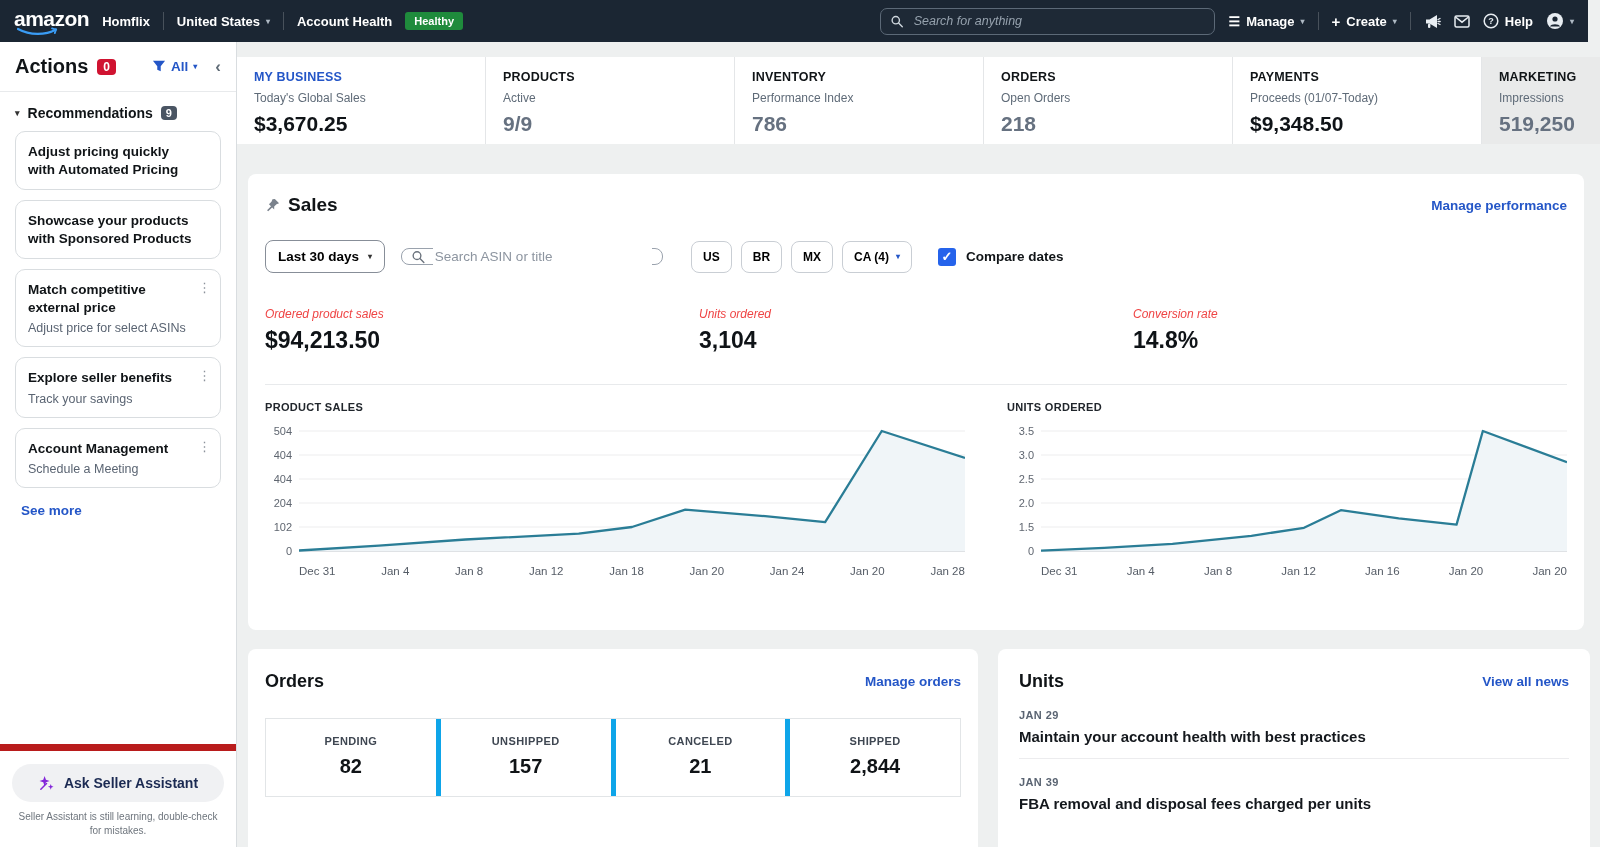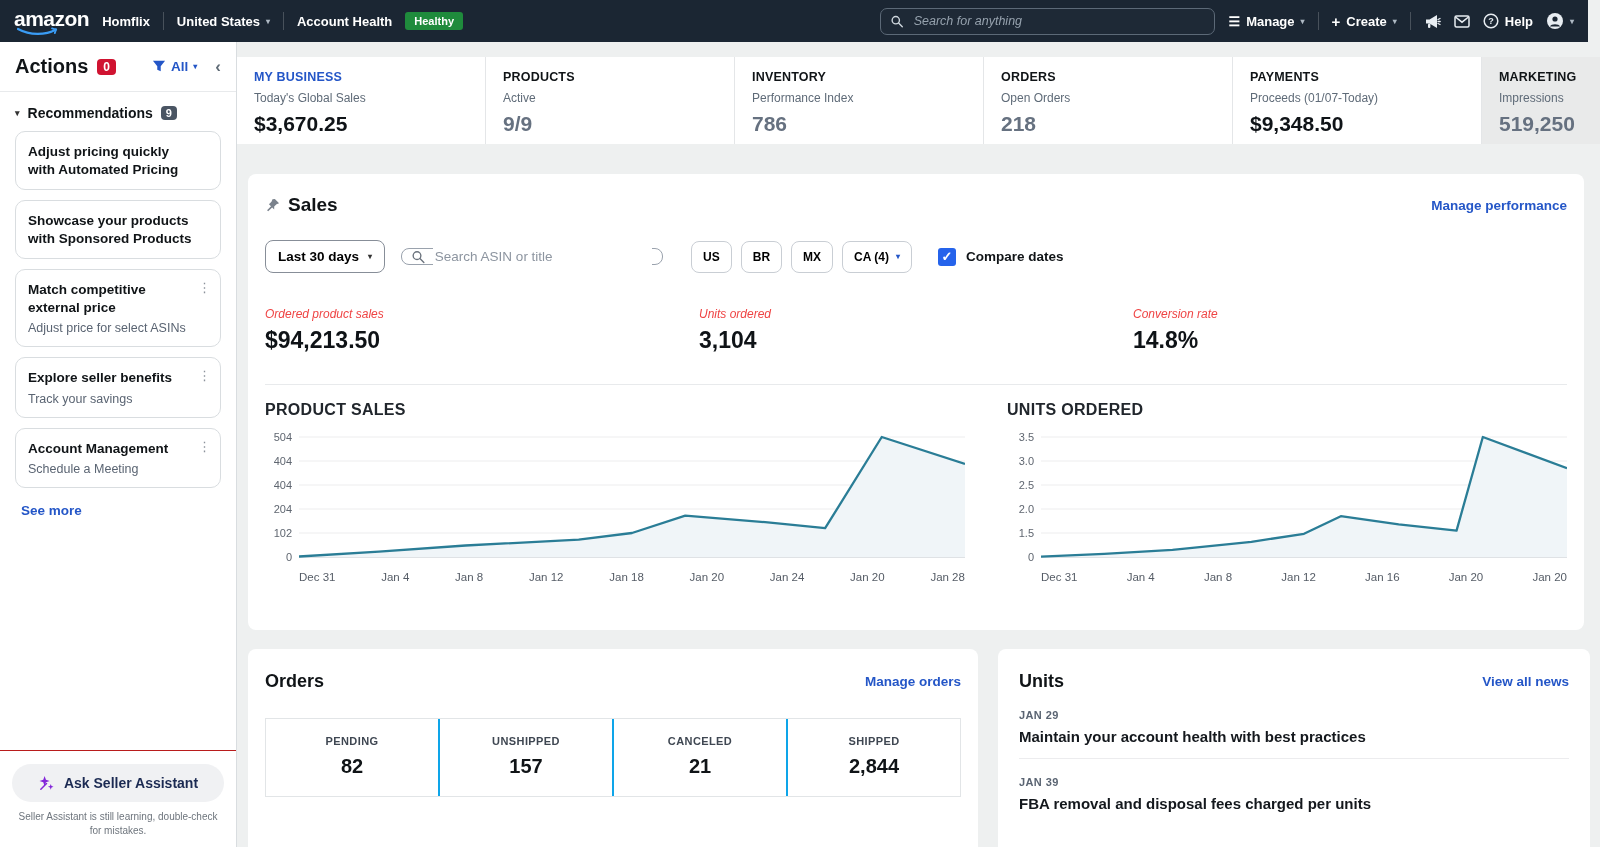--- a/index.html
+++ b/index.html
@@ -34,21 +34,21 @@
   .collapse { color:#5f6b76; font-size:17px; margin-left:9px; cursor:pointer; font-weight:bold; }
   .sb-divider { border-top:1px solid #e8eaec; margin:13px -15px; }
   .rec-row { display:flex; align-items:center; gap:8px; font-weight:bold; font-size:14px; cursor:pointer; }
   .rec-caret { font-size:9px; color:#333; }
   .badge-dark { background:#4a5563; color:#fff; font-size:11px; font-weight:bold; border-radius:4px; padding:1px 5px; }
   .sb-card { border:1px solid #d9dde0; border-radius:10px; padding:11px 12px; margin-top:10px; position:relative; background:#fff; cursor:pointer; }
   .sb-card-title { font-size:13.5px; font-weight:bold; line-height:1.3; padding-right:10px; }
   .sb-card-sub { font-size:12.5px; color:#5a6472; margin-top:5px; }
   .kebab { position:absolute; right:9px; top:10px; color:#8b929b; font-size:13px; cursor:pointer; }
   .see-more { color:#2456c7; font-weight:bold; font-size:13.5px; margin:15px 0 0 6px; display:inline-block; cursor:pointer; text-decoration:none; }
-  .sb-bottom { position:absolute; left:0; right:0; bottom:0; border-top:1px solid #b91c1c; padding:13px 12px 10px; background:#fff; }
+  .sb-bottom { position:absolute; left:0; right:0; bottom:0; border-top:7px solid #b91c1c; padding:13px 12px 10px; background:#fff; }
   .assistant-btn { width:100%; background:#f0f1f3; border:none; border-radius:20px; height:38px;
     display:flex; align-items:center; justify-content:center; gap:9px; font-weight:bold; font-size:14px;
     color:#1b2a52; font-family:inherit; cursor:pointer; }
   .assistant-note { font-size:10px; color:#6e757d; text-align:center; margin-top:8px; line-height:1.35; }
   
   .main { position:absolute; left:237px; top:42px; right:0; bottom:0; overflow:hidden; }
   .kpi-strip { margin-top:15px; background:#fff; height:87px; display:flex; }
   .kpi-card { flex:1 1 0; padding:13px 17px; border-left:1px solid #e4e6e8; overflow:hidden; }
   .kpi-card:first-child { border-left:none; }
   .kpi-card.muted { background:#e9eaea; flex:0 0 119px; }
@@ -78,35 +78,35 @@
     align-items:center; justify-content:center; font-size:13px; font-weight:bold; }
   .compare-label { font-weight:bold; font-size:13.5px; }
   .metrics { display:flex; margin-top:34px; }
   .metric { width:490px; }
   .metric-label { font-size:12px; color:#ef4444;font-style:italic; }
   .metric-value { font-size:23px; font-weight:bold; margin-top:6px; color:#0f1317; }
   .sales-divider { border-top:1px solid #e8eaec; margin-top:30px; }
   .charts-row { display:flex; margin-top:16px; gap:42px; }
   .chart-block { width:700px; flex:0 0 700px; }
   .chart-block.cut { flex:1 1 auto; width:auto; min-width:0; overflow:hidden; }
-  .chart-title { font-size:16px; font-weight:bold; letter-spacing:.3px; color:#21262c; }
+  .chart-title { font-size:11px; font-weight:bold; letter-spacing:.3px; color:#21262c; }
   .chart-wrap { display:flex; margin-top:12px; }
   .y-ticks { width:34px; flex:0 0 34px; position:relative; height:132px; }
   .y-tick { position:absolute; right:7px; transform:translateY(-50%); font-size:11px; color:#5f6670; white-space:nowrap; }
   .plot-area { flex:1 1 auto; min-width:0; }
   svg.plot { width:100%; height:132px; display:block; }
   .x-labels { display:flex; justify-content:space-between; margin-top:8px; padding-left:34px;
     font-size:11.5px; color:#555c66; }
   .x-labels span { white-space:nowrap; }
   .bottom-row { display:flex; margin:19px 10px 0 11px; gap:20px; align-items:flex-start; }
   .orders-panel { flex:0 0 730px; width:730px; height:230px; padding:22px 17px; }
   .panel-head { display:flex; align-items:center; }
   .panel-title { font-size:18px; font-weight:bold; }
   .stats-box { border:1px solid #e2e5e7; margin-top:26px; display:flex; }
-  .stat { flex:1; text-align:center; padding:16px 0 18px; border-left:2px solid #0ea5e9; }
+  .stat { flex:1; text-align:center; padding:16px 0 18px; border-left:5px solid #0ea5e9; }
   .stat:first-child { border-left:none; }
   .stat-label { font-size:11px; font-weight:bold; color:#3f4752; letter-spacing:.4px; }
   .stat-value { font-size:20px; font-weight:bold; margin-top:8px; }
   .news-panel { flex:1 1 auto; height:230px; padding:22px 21px; margin-right:0; }
   .news-item { margin-top:17px; padding-bottom:13px; border-bottom:1px solid #ececee; cursor:pointer; }
   .news-item:last-child { border-bottom:none; }
   .news-date { font-size:11px; font-weight:bold; color:#5a6472; letter-spacing:.4px; }
   .news-headline { font-size:15px; font-weight:bold; color:#14181d; margin-top:7px; }
 </style>
 </head>

